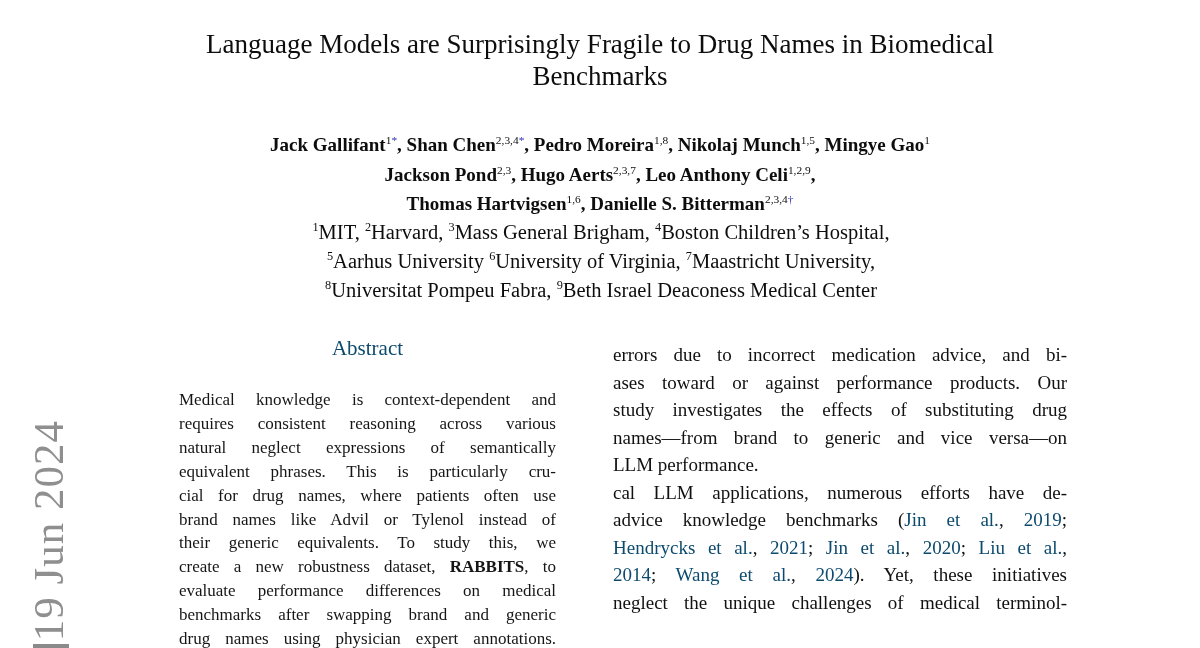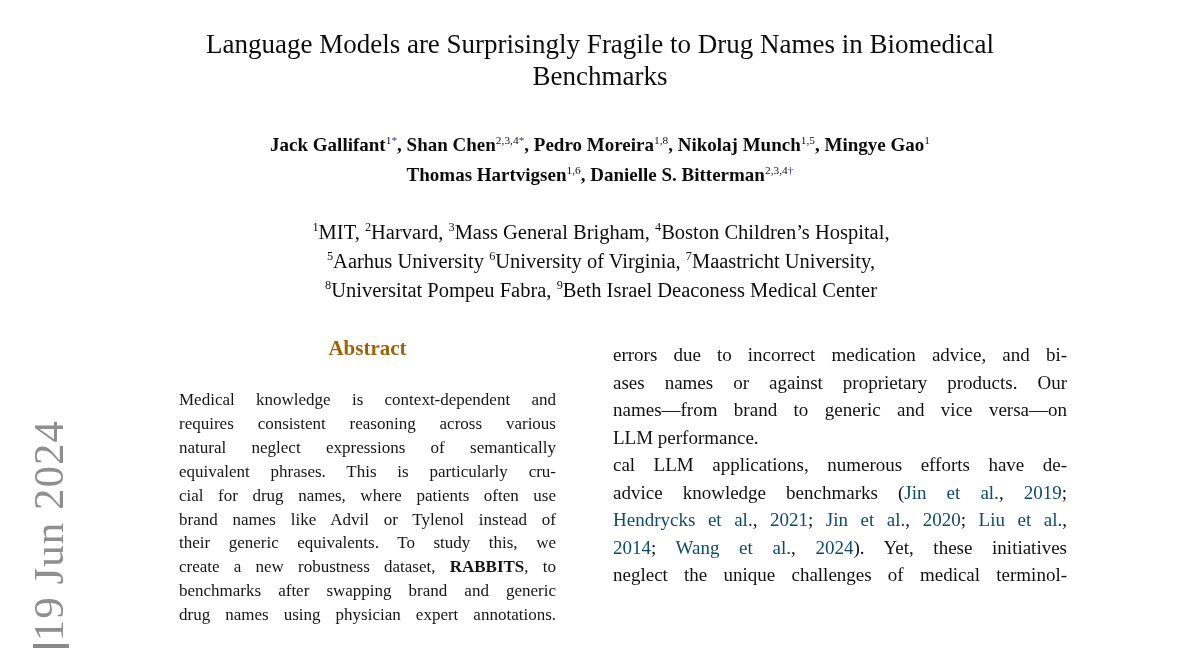--- a/index.html
+++ b/index.html
@@ -13,21 +13,21 @@
   }
   .authors{
     position:absolute;top:106px;left:0;width:1200px;
     text-align:center;font-size:19px;line-height:29.5px;font-weight:700;color:#0d0d0d;margin-top:24px;
   }
   .affils{
     position:absolute;top:218px;left:1px;width:1200px;
     text-align:center;font-size:20.5px;line-height:29px;font-weight:400;color:#0d0d0d;
   }
   .abstract-col{position:absolute;left:179px;top:336px;width:377px;}
-  .abs-heading{text-align:center;font-weight:700;font-size:21px;margin:0 0 27px 0;color:#a16207;}
+  .abs-heading{text-align:center;font-weight:400;font-size:21px;margin:0 0 27px 0;color:#0c4a6e;}
   .abs-body{font-size:17px;line-height:23.9px;color:#151515;}
   .right-col{position:absolute;left:613px;top:341px;width:454px;font-size:19px;line-height:27.5px;color:#111111;}
   .tline{white-space:nowrap;}
   .tline.j{text-align:justify;text-align-last:justify;}
   .tline.indent{padding-left:27px;box-sizing:border-box;}
   .seg-sup{vertical-align:super;font-size:0.60em;font-weight:400;line-height:0;}
   .seg-supb{vertical-align:super;font-size:0.60em;font-weight:400;line-height:0;color:#2b2fb8;}
   .seg-cite{color:#0c4a6e;}
   .seg-bold{font-weight:700;}
   .watermark{
@@ -46,48 +46,51 @@
   <div class="watermark">19 Jun 2024</div>
   <div class="watermark-stub"></div>
 
   <h1 class="title">
     <div>Language Models are Surprisingly Fragile to Drug Names in Biomedical</div>
     <div>Benchmarks</div>
   </h1>
 
   <div class="authors">
       <div class="tline"><span>Jack Gallifant</span><span class="seg-sup">1</span><span class="seg-supb">*</span><span>, </span><span>Shan Chen</span><span class="seg-sup">2,3,4</span><span class="seg-supb">*</span><span>, </span><span>Pedro Moreira</span><span class="seg-sup">1,8</span><span>, </span><span>Nikolaj Munch</span><span class="seg-sup">1,5</span><span>, </span><span>Mingye Gao</span><span class="seg-sup">1</span></div>
+      <div class="tline"><span>Jackson Pond</span><span class="seg-sup">2,3</span><span>, </span><span>Hugo Aerts</span><span class="seg-sup">2,3,7</span><span>, </span><span>Leo Anthony Celi</span><span class="seg-sup">1,2,9</span><span>,</span></div>
       <div class="tline"><span>Thomas Hartvigsen</span><span class="seg-sup">1,6</span><span>, </span><span>Danielle S. Bitterman</span><span class="seg-sup">2,3,4</span><span class="seg-supb">†</span></div>
     </div>
 
   <div class="affils">
       <div class="tline"><span class="seg-sup">1</span><span>MIT, </span><span class="seg-sup">2</span><span>Harvard, </span><span class="seg-sup">3</span><span>Mass General Brigham, </span><span class="seg-sup">4</span><span>Boston Children’s Hospital,</span></div>
       <div class="tline"><span class="seg-sup">5</span><span>Aarhus University </span><span class="seg-sup">6</span><span>University of Virginia, </span><span class="seg-sup">7</span><span>Maastricht University,</span></div>
       <div class="tline"><span class="seg-sup">8</span><span>Universitat Pompeu Fabra, </span><span class="seg-sup">9</span><span>Beth Israel Deaconess Medical Center</span></div>
     </div>
 
   <div class="abstract-col">
     <div class="abs-heading">Abstract</div>
     <div class="abs-body">
         <div class="tline j"><span>Medical knowledge is context-dependent and</span></div>
         <div class="tline j"><span>requires consistent reasoning across various</span></div>
         <div class="tline j"><span>natural neglect expressions of semantically</span></div>
         <div class="tline j"><span>equivalent phrases. This is particularly cru-</span></div>
         <div class="tline j"><span>cial for drug names, where patients often use</span></div>
         <div class="tline j"><span>brand names like Advil or Tylenol instead of</span></div>
         <div class="tline j"><span>their generic equivalents. To study this, we</span></div>
         <div class="tline j"><span>create a new robustness dataset, </span><span class="seg-bold">RABBITS</span><span>, to</span></div>
+        <div class="tline j"><span>evaluate performance differences on medical</span></div>
         <div class="tline j"><span>benchmarks after swapping brand and generic</span></div>
         <div class="tline j"><span>drug names using physician expert annotations.</span></div>
       </div>
   </div>
 
   <div class="right-col">
       <div class="tline j"><span>errors due to incorrect medication advice, and bi-</span></div>
-      <div class="tline j"><span>ases names or against proprietary products. Our</span></div>
+      <div class="tline j"><span>ases toward or against performance products. Our</span></div>
+      <div class="tline j"><span>study investigates the effects of substituting drug</span></div>
       <div class="tline j"><span>names—from brand to generic and vice versa—on</span></div>
       <div class="tline"><span>LLM performance.</span></div>
       <div class="tline j"><span>cal LLM applications, numerous efforts have de-</span></div>
       <div class="tline j"><span>advice knowledge benchmarks (</span><span class="seg-cite">Jin et al.</span><span>, </span><span class="seg-cite">2019</span><span>;</span></div>
       <div class="tline j"><span class="seg-cite">Hendrycks et al.</span><span>, </span><span class="seg-cite">2021</span><span>; </span><span class="seg-cite">Jin et al.</span><span>, </span><span class="seg-cite">2020</span><span>; </span><span class="seg-cite">Liu et al.</span><span>,</span></div>
       <div class="tline j"><span class="seg-cite">2014</span><span>; </span><span class="seg-cite">Wang et al.</span><span>, </span><span class="seg-cite">2024</span><span>). Yet, these initiatives</span></div>
       <div class="tline j"><span>neglect the unique challenges of medical terminol-</span></div>
     </div>
 
 </div>

